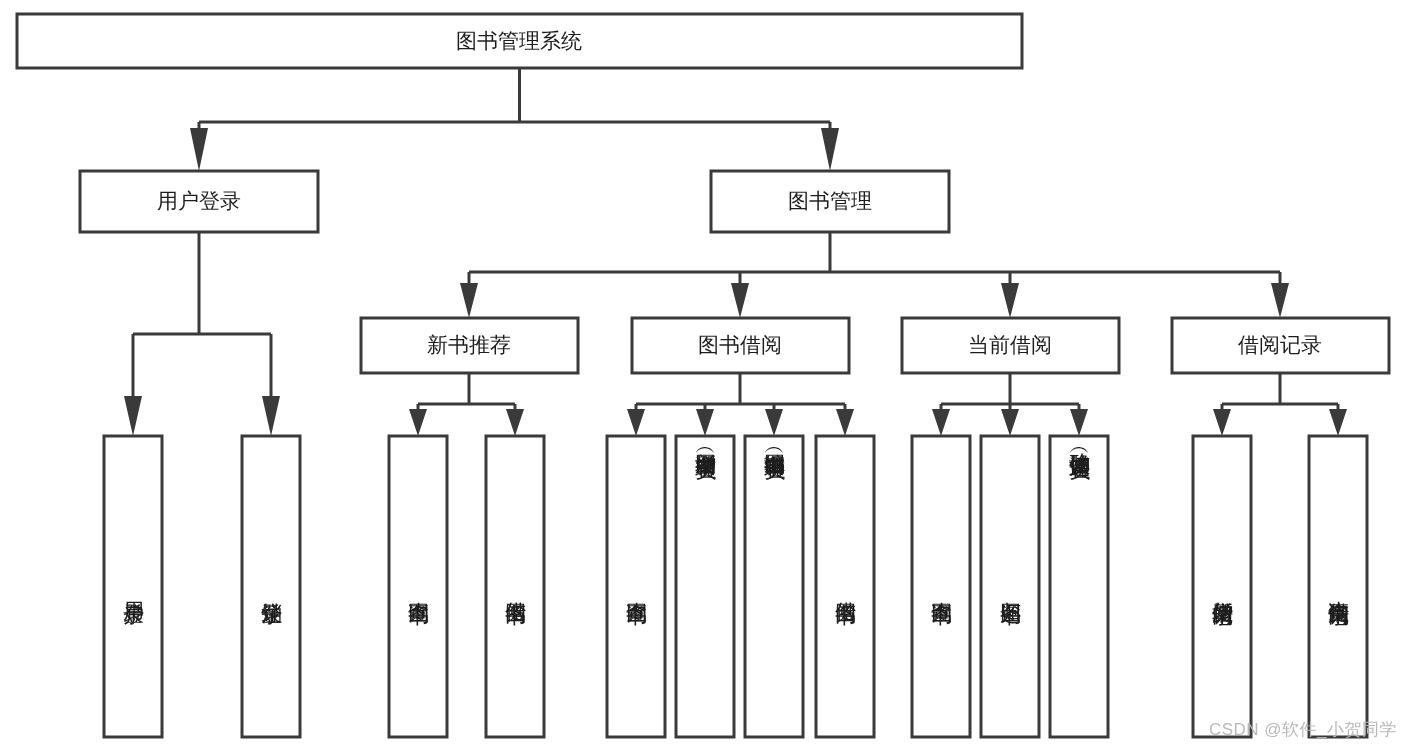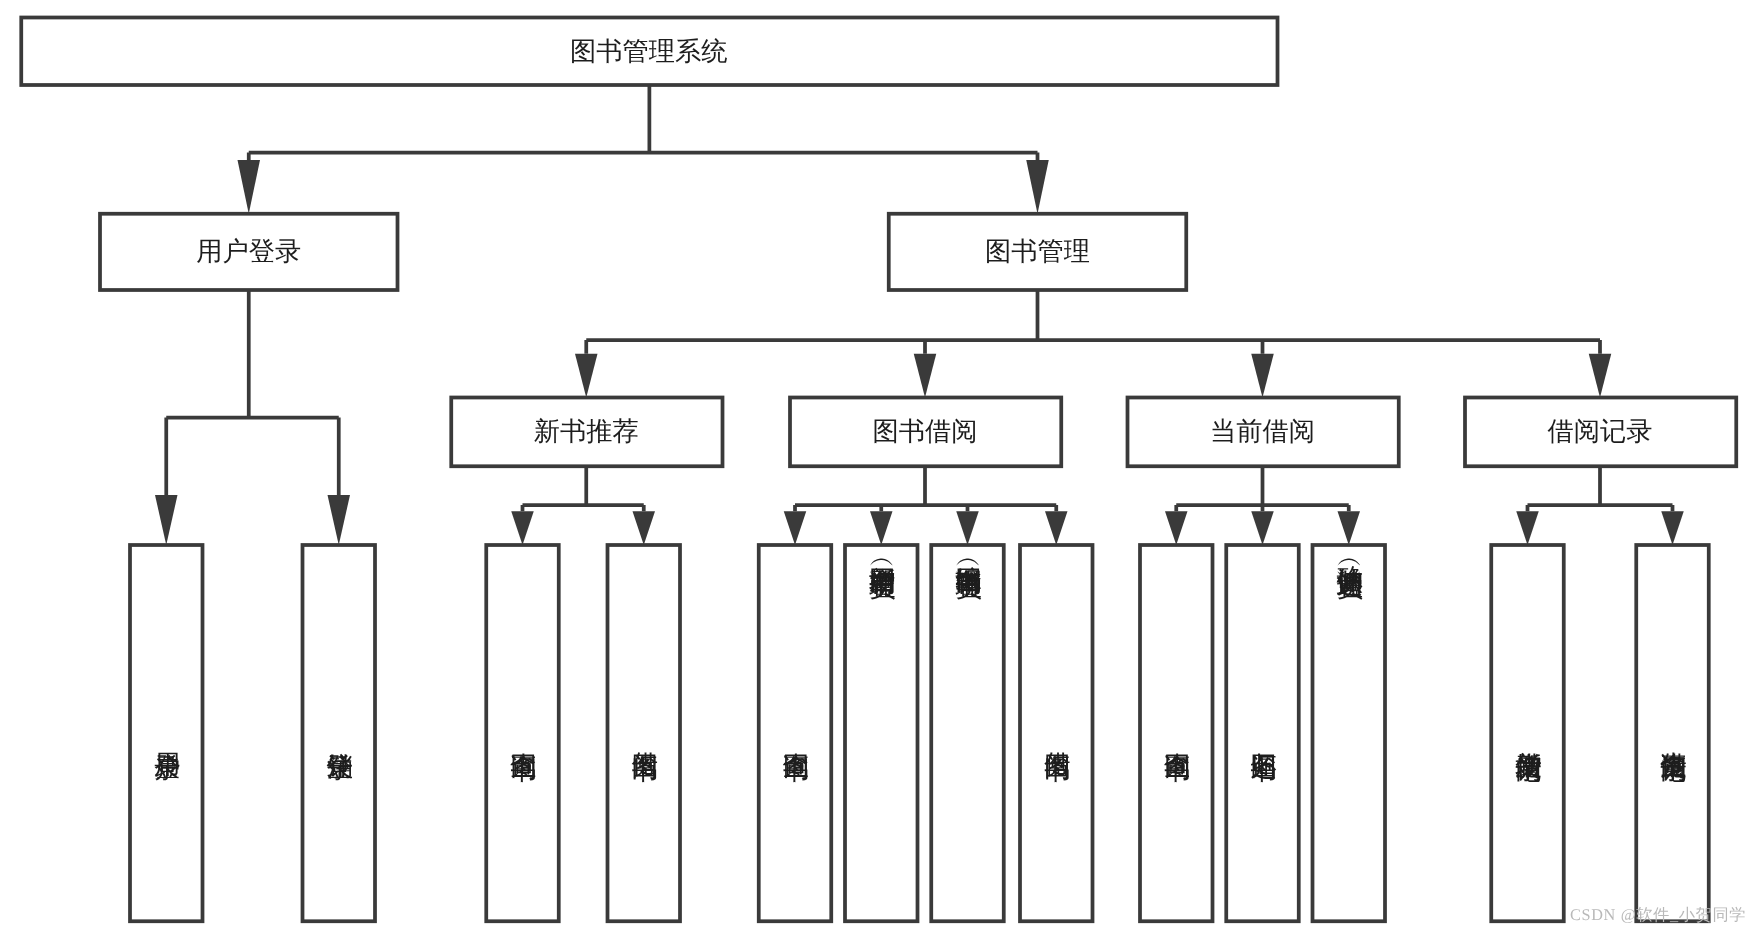--- a/index.html
+++ b/index.html
@@ -66,22 +66,22 @@
     line-height: 1.32;
     color: #1d1d1d;
     letter-spacing: 1px;
     white-space: nowrap;
     text-align: center;
   }
   .watermark {
     position: absolute;
     right: 8px;
     bottom: 6px;
-    font-family: Liberation Serif, serif;
-    font-size: 13px;
+    font-family: Liberation Sans, sans-serif;
+    font-size: 17px;
     color: #b9b9b9;
     letter-spacing: 0.5px;
     white-space: nowrap;
     pointer-events: none;
   }
 </style>
 </head>
 <body>
 
 <div id="diagram-root">

